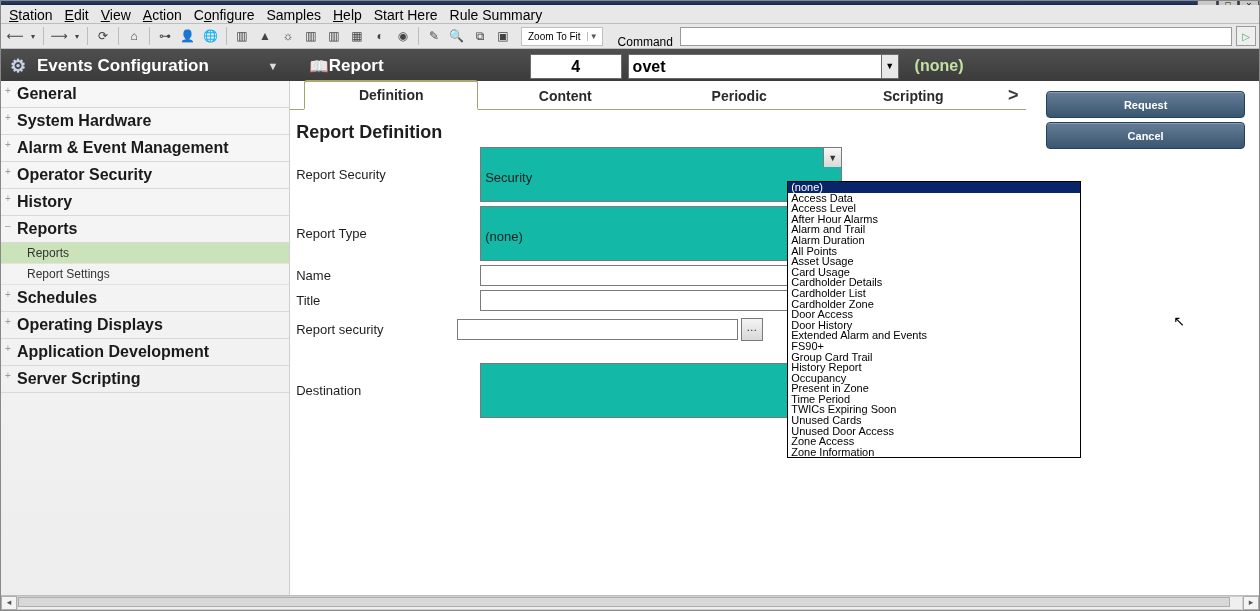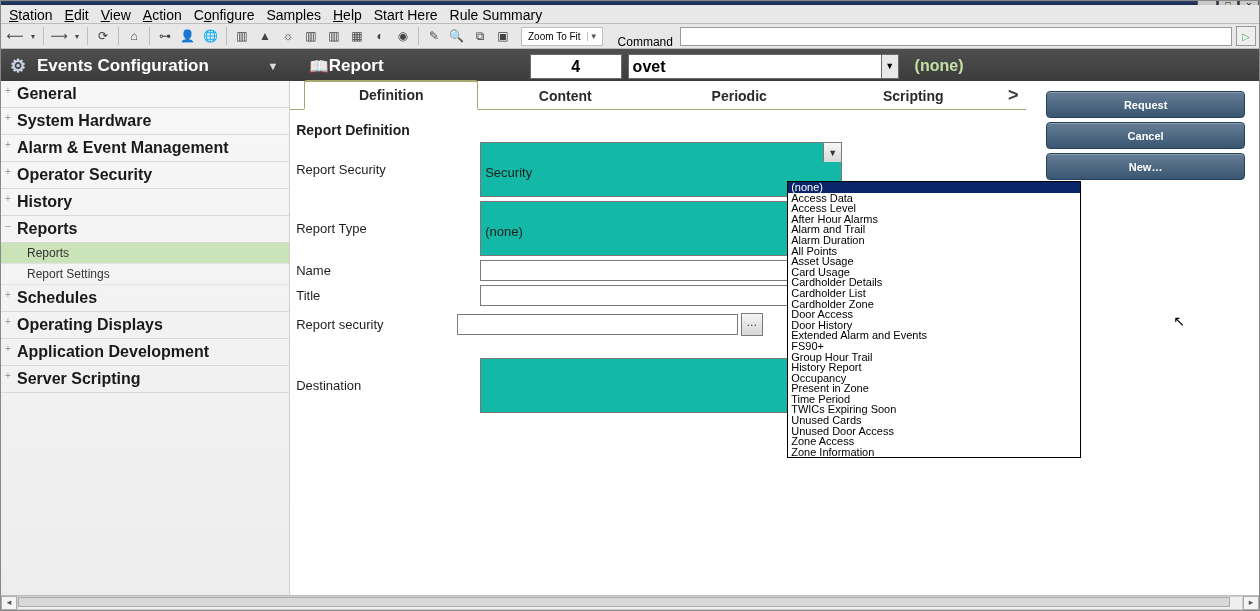--- a/index.html
+++ b/index.html
@@ -32,21 +32,21 @@
   .sidebar .item::before{content:"+";position:absolute;left:4px;top:4px;color:#9a9a9a;font-size:10px;font-weight:normal;}
   .sidebar .item.expanded::before{content:"–";}
   .sidebar .sub{padding:3px 4px 3px 26px;border-bottom:1px solid #e2e2e2;font-size:12px;color:#333;}
   .sidebar .sub.active{background:#cbe3b8;}
   .main{flex:1;background:#fff;position:relative;}
   .tabs{height:28px;border-bottom:1px solid #9fa66e;display:flex;align-items:flex-end;padding-left:14px;gap:0;}
   .tabs .tab{flex:1;max-width:186px;text-align:center;font-size:14px;font-weight:bold;color:#2a2a2a;padding:5px 0;border:1px solid transparent;border-bottom:none;}
   .tabs .tab.active{border-color:#9fa66e;border-bottom:2px solid #fff;background:#fff;border-top:2px solid #a8a86f;border-radius:3px 3px 0 0;margin-bottom:-1px;}
   .tabs .more{width:26px;text-align:center;font-size:18px;font-weight:bold;color:#3a3a3a;padding:3px 0;}
   .form{padding:12px 6px 0 6px;font-size:13px;color:#1e1e1e;}
-  .form .heading{font-weight:bold;font-size:14px;margin-bottom:4px;}
+  .form .heading{font-weight:bold;font-size:18px;margin-bottom:4px;}
   .form .row{display:flex;align-items:center;margin-bottom:4px;min-height:21px;}
   .form .label{width:184px;}
   .form .ctl{display:flex;align-items:center;}
   .select{width:352px;height:21px;border:1px solid #7a7a7a;background:#14b8a6;display:flex;align-items:flex-end;padding:16px 4px;font-size:13px;position:relative;}
   .select .ddbtn{position:absolute;right:0;top:0;width:17px;height:19px;background:linear-gradient(#f8f8f8,#d8d8d8);border-left:1px solid #7a7a7a;display:flex;align-items:center;justify-content:center;font-size:9px;color:#333;}
   .textinput{width:352px;height:19px;border:1px solid #7a7a7a;background:#fff;padding:0 4px;}
   .textinput.short{width:323px;}
   .browsebtn{width:24px;height:21px;border:1px solid #7a7a7a;background:linear-gradient(#f4f4f4,#d8d8d8);margin-left:3px;text-align:center;line-height:17px;font-size:11px;letter-spacing:1px;}
   .hint{font-style:italic;color:#7a7a7a;margin-left:4px;font-size:12px;}
   .dropdown-list{position:absolute;left:497px;top:100px;width:292px;border:1px solid #000;background:#fff;font-size:11px;line-height:10.6px;z-index:50;}
@@ -228,39 +228,38 @@
         <div class="opt">All Points</div>
         <div class="opt">Asset Usage</div>
         <div class="opt">Card Usage</div>
         <div class="opt">Cardholder Details</div>
         <div class="opt">Cardholder List</div>
         <div class="opt">Cardholder Zone</div>
         <div class="opt">Door Access</div>
         <div class="opt">Door History</div>
         <div class="opt">Extended Alarm and Events</div>
         <div class="opt">FS90+</div>
-        <div class="opt">Group Hour Trail</div>
+        <div class="opt">Group Card Trail</div>
         <div class="opt">History Report</div>
         <div class="opt">Occupancy</div>
         <div class="opt">Present in Zone</div>
         <div class="opt">Time Period</div>
         <div class="opt">TWICs Expiring Soon</div>
         <div class="opt">Unused Cards</div>
         <div class="opt">Unused Door Access</div>
         <div class="opt">Zone Access</div>
         <div class="opt">Zone Information</div>
       </div>
 
       <div class="cursor">↖</div>
     </div>
 
     <div class="sidebuttons">
       <div class="btn">Request</div>
       <div class="btn">Cancel</div>
-      <div class="btn">New…</div>
     </div>
   </div>
 
   <div class="statusbar">
     <div class="scroll-left">◂</div>
     <div class="track">
         <div class="thumb"></div>
       </div>
     <div class="scroll-right">▸</div>
   </div>

